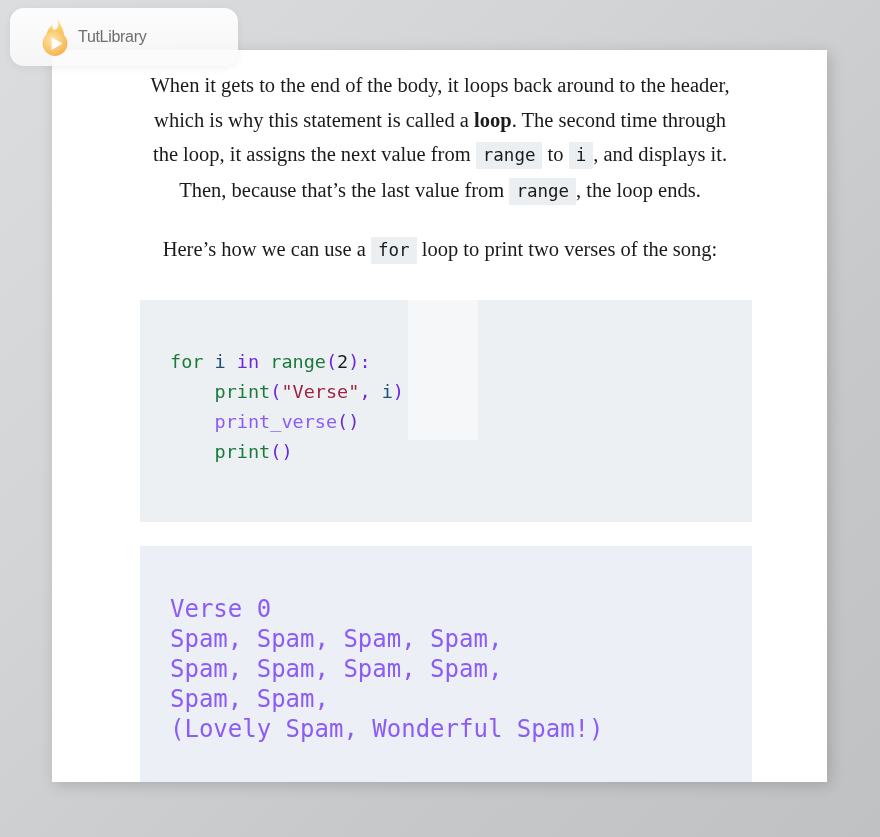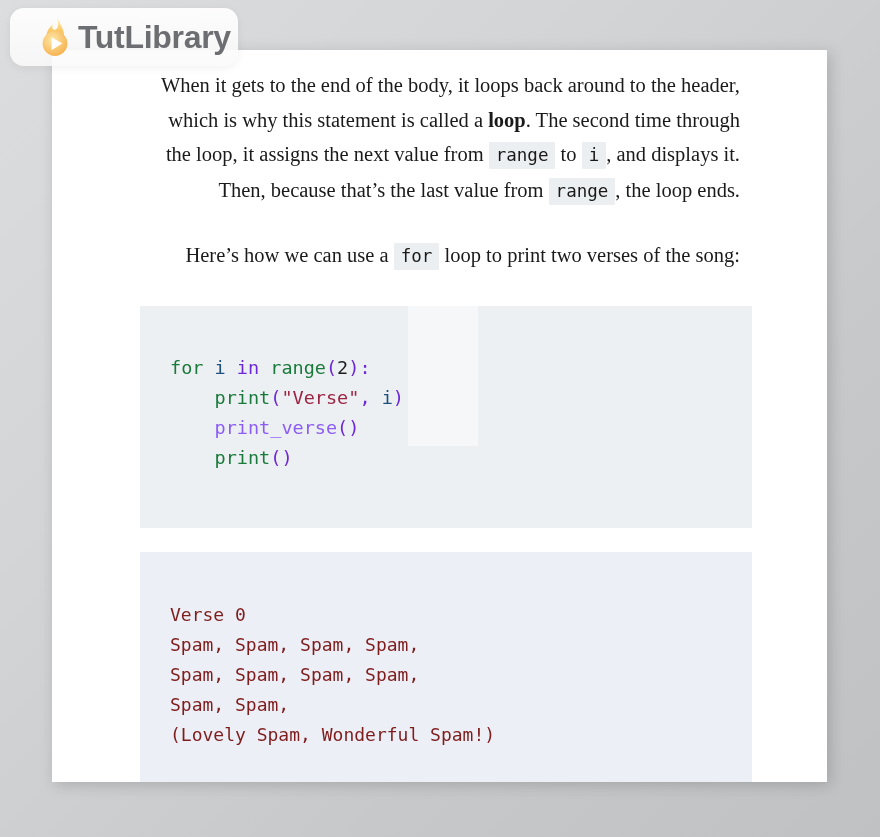--- a/index.html
+++ b/index.html
@@ -33,22 +33,22 @@
   }
   .logo-flame {
     width: 38px;
     height: 42px;
     flex: 0 0 auto;
     position: relative;
     margin-right: 4px;
   }
   .logo-text {
     font-family: "Liberation Sans", "DejaVu Sans", sans-serif;
-    font-size: 32px;
-    font-weight: bold;
+    font-size: 16px;
+    font-weight: normal;
     color: #6d6e71;
     letter-spacing: -0.3px;
     line-height: 1;
   }
 
   
   .page-card {
     position: absolute;
     left: 52px;
     top: 50px;
@@ -64,25 +64,25 @@
     padding: 18px 40px 0 88px;
   }
 
   
   p.prose {
     font-family: "Liberation Serif", "DejaVu Serif", serif;
     font-size: 20.5px;
     line-height: 34.6px;
     color: #1a1a1a;
     margin: 0 0 0 0;
-    text-align: right;
+    text-align: center;
     max-width: 600px;
   }
   p.prose.second {
-    margin-top: 30px;
+    margin-top: 24px;
   }
   p.prose b { font-weight: bold; }
 
   code.inline {
     font-family: "DejaVu Sans Mono", "Liberation Mono", monospace;
     font-size: 17.5px;
     background: #eceff1;
     color: #1a1a1a;
     padding: 3px 7px 4px 7px;
     border-radius: 1px;
@@ -131,23 +131,23 @@
   .output-block {
     margin: 24px 0 0 0;
     width: 612px;
     background: #edeff6;
     box-sizing: border-box;
     padding: 48px 0 50px 30px;
   }
   pre.output {
     margin: 0;
     font-family: "DejaVu Sans Mono", "Liberation Mono", monospace;
-    font-size: 18px;
+    font-size: 24px;
     line-height: 30px;
-    color: #7f1d1d;
+    color: #8b5cf6;
     white-space: pre;
   }
 </style>
 </head>
 <body>
 
 <div class="logo-badge">
   <span class="logo-flame">
     <svg width="38" height="42" viewBox="0 0 38 42" aria-hidden="true">
       <defs>

